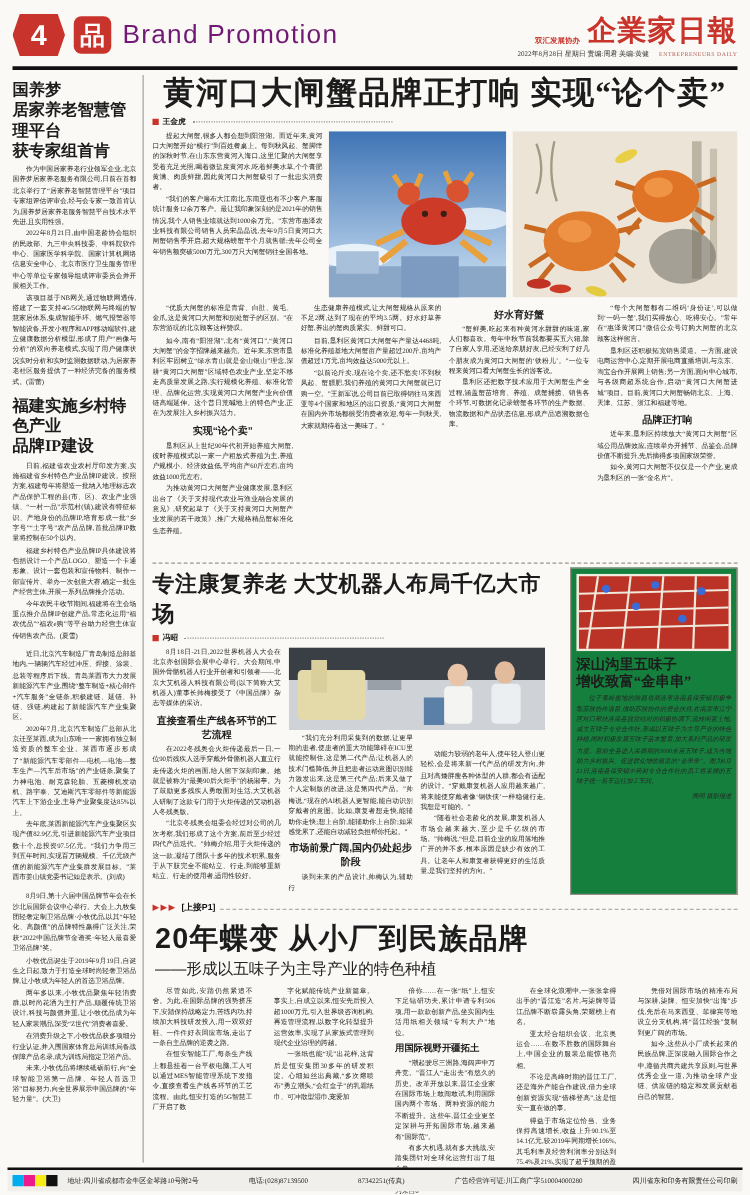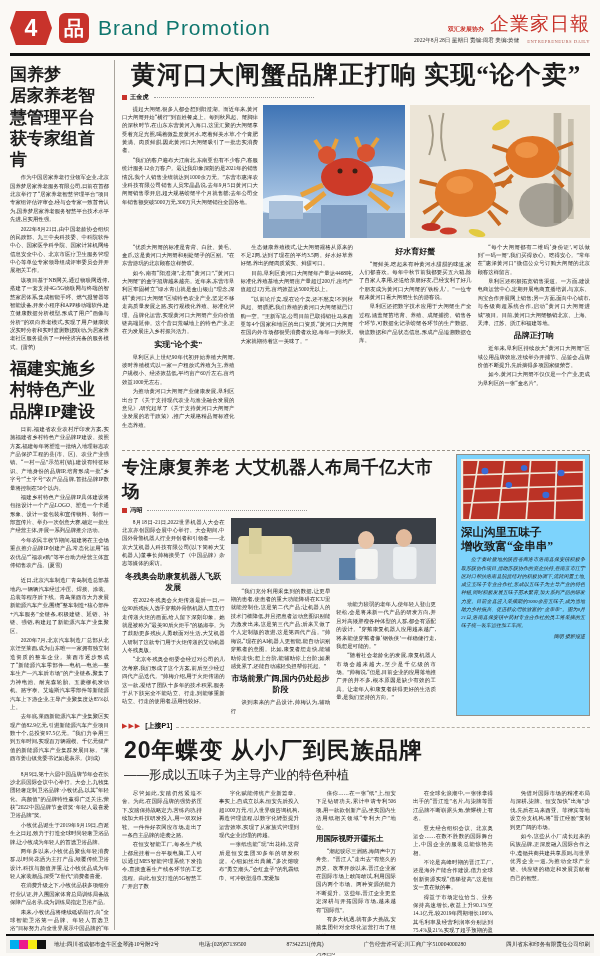--- a/index.html
+++ b/index.html
@@ -6,39 +6,39 @@
   .page{position:relative;width:600px;height:956px;margin:0 auto;background:#fbf9f5;
         font-family:"Liberation Serif",serif;color:#1c1c1c;overflow:hidden;}
   
   .header{position:absolute;top:7px;left:10px;right:10px;height:42px;display:flex;align-items:center;}
   .badge{width:42px;height:34px;background:#c8332b;color:#fff;font-family:"Liberation Sans",sans-serif;
          font-weight:bold;font-size:23px;display:flex;align-items:center;justify-content:center;
          clip-path:polygon(14% 0,86% 0,100% 50%,86% 100%,14% 100%,0 50%);}
   .logo{width:30px;height:30px;background:#c8332b;border-radius:6px;color:#fff;margin-left:7px;
         font-size:20px;font-weight:bold;display:flex;align-items:center;justify-content:center;}
   .sec-cn{font-size:27px;font-weight:bold;margin-left:7px;letter-spacing:1px;font-family:"Liberation Serif",serif;}
-  .sec-en{font-size:21px;color:#0f766e;margin-left:9px;font-family:"Liberation Sans",sans-serif;letter-spacing:1px;}
+  .sec-en{font-size:21px;color:#701a75;margin-left:9px;font-family:"Liberation Sans",sans-serif;letter-spacing:1px;}
   .head-right{margin-left:auto;display:flex;flex-direction:column;align-items:flex-end;}
   .hr-top{display:flex;align-items:flex-end;gap:6px;}
   .organizer{font-size:6px;color:#c8332b;font-weight:bold;margin-bottom:3px;}
-  .masthead{font-size:19px;color:#c8332b;font-weight:normal;font-family:"Liberation Serif",serif;letter-spacing:1px;}
+  .masthead{font-size:23px;color:#c8332b;font-weight:bold;font-family:"Liberation Serif",serif;letter-spacing:1px;}
   .hr-bottom{display:flex;align-items:center;gap:8px;}
   .dateline{font-size:5.6px;color:#333;}
   .masthead-en{font-size:4.6px;color:#b05a52;letter-spacing:.5px;}
   .hrule{position:absolute;top:53px;left:10px;right:10px;height:2.5px;background:#111;}
   
   .content{position:absolute;top:60px;left:10px;right:10px;bottom:26px;display:flex;}
   .leftcol{width:99px;flex:none;padding-right:5px;}
   .vdiv{width:1px;background:#a9a49c;flex:none;}
   main{flex:1;padding-left:7px;display:flex;flex-direction:column;min-width:0;}
   p{margin:0 0 1px 0;}
   .body p, .la p{font-size:5.4px;line-height:1.55;text-align:justify;text-indent:2em;color:#242424;}
   
   .la{margin-bottom:7px;}
-  .la h3{margin:4px 0 3px 0;font-size:17px;line-height:1.25;font-weight:bold;white-space:pre-line;}
+  .la h3{margin:4px 0 3px 0;font-size:13px;line-height:1.25;font-weight:bold;white-space:pre-line;}
   
   .crab-hl{font-size:25px;font-weight:bold;text-align:center;letter-spacing:1px;margin:1px 0 4px 0;line-height:1.1;}
   .byline{display:flex;align-items:center;gap:3px;margin:0 0 3px 0;}
   .redsq{width:5px;height:5px;background:#c8332b;flex:none;}
   .byname{font-size:6.2px;font-weight:bold;color:#222;}
   .dotline{flex:1;border-bottom:1px dotted #999;height:1px;margin-left:2px;max-width:160px;}
   .rowA{display:flex;gap:5px;height:133px;}
   .colA{width:136px;flex:none;overflow:hidden;}
   .photo{border:0;flex:none;}
   .rowB{display:flex;gap:6px;margin-top:5px;min-height:202px;}
@@ -48,21 +48,21 @@
   
   .mid{display:flex;gap:20px;}
   .mid-left{flex:1;min-width:0;}
   .robot-hl{font-size:17.5px;font-weight:bold;letter-spacing:.5px;margin:1px 0 3px 0;}
   .robot-row{display:flex;gap:6px;min-height:198px;}
   .rc1{flex:1;min-width:0;}
   .rc-group{flex:2;min-width:0;display:flex;flex-direction:column;}
   .rc-cols{display:flex;gap:6px;flex:1;align-items:center;}
   .rc-cols>div{flex:1;min-width:0;overflow:hidden;}
   
-  .wbox{width:124px;flex:none;border:1px solid #948f86;padding:4px 4px 3px 4px;display:flex;flex-direction:column;background:#7dd3fc;}
+  .wbox{width:124px;flex:none;border:1px solid #948f86;padding:4px 4px 3px 4px;display:flex;flex-direction:column;background:#15803d;}
   .wbox h3{margin:4px 0 2px 0;font-size:11.5px;line-height:1.3;white-space:pre-line;}
   .wbody{font-size:5px;line-height:1.65;font-style:italic;text-align:justify;text-indent:2em;color:#242424;}
   .wcredit{font-size:5px;font-style:italic;text-align:right;color:#242424;margin-top:2px;}
   
   .cont{display:flex;align-items:center;gap:4px;margin:5px 0 3px 0;}
   .cont .arrows{color:#c8332b;font-size:7px;letter-spacing:1px;}
   .cont .clabel{font-size:7px;font-weight:bold;color:#111;font-family:"Liberation Sans",sans-serif;}
   .cont .cline{flex:1;border-top:1px solid #b3aea5;position:relative;top:1px;
                border-top-style:dashed;}
   
@@ -243,21 +243,21 @@
           <div class="byline">
             <span class="redsq"></span>
             <span class="byname">冯昭</span>
             <span class="dotline"></span>
           </div>
           <div class="robot-row">
             <div class="rc1 body">
               <div>
                   <p>8月18日-21日,2022世界机器人大会在北京亦创国际会展中心举行。大会期间,中国外骨骼机器人行业开创者和引领者——北京大艾机器人科技有限公司(以下简称大艾机器人)董事长帅梅接受了《中国品牌》杂志等媒体的采访。</p>
                 </div>
-              <div class="subhead">冬残奥会助康复机器人飞跃发展</div>
+              <div class="subhead">直接查看生产线各环节的工艺流程</div>
               <div>
                   <p>在2022冬残奥会火炬传递最后一日,一位90后残疾人选手穿戴外骨骼机器人直立行走传递火炬的画面,给人留下深刻印象。她就是被称为“最美90后火炬手”的杨淑亭。为了鼓励更多残疾人勇敢面对生活,大艾机器人研制了这款专门用于火炬传递的艾动机器人冬残奥版。</p>
                   <p>“北京冬残奥会组委会经过对公司的几次考察,我们形成了这个方案,前后至少经过四代产品迭代。”帅梅介绍,用于火炬传递的这一款,凝结了团队十多年的技术积累,服务于从下肢完全不能站立、行走,到能够重新站立、行走的使用者,适用性较好。</p>
                 </div>
             </div>
             <div class="rc-group">
               <svg width="100%" height="66" viewBox="0 0 228 66" preserveAspectRatio="none" style="margin-bottom:3px;">
                 <rect width="228" height="66" fill="#cfd3d8"></rect>
                 <rect width="228" height="26" fill="#3a3f46"></rect>
                 <rect x="8" y="18" width="60" height="40" rx="4" fill="#e4d9a8"></rect>

